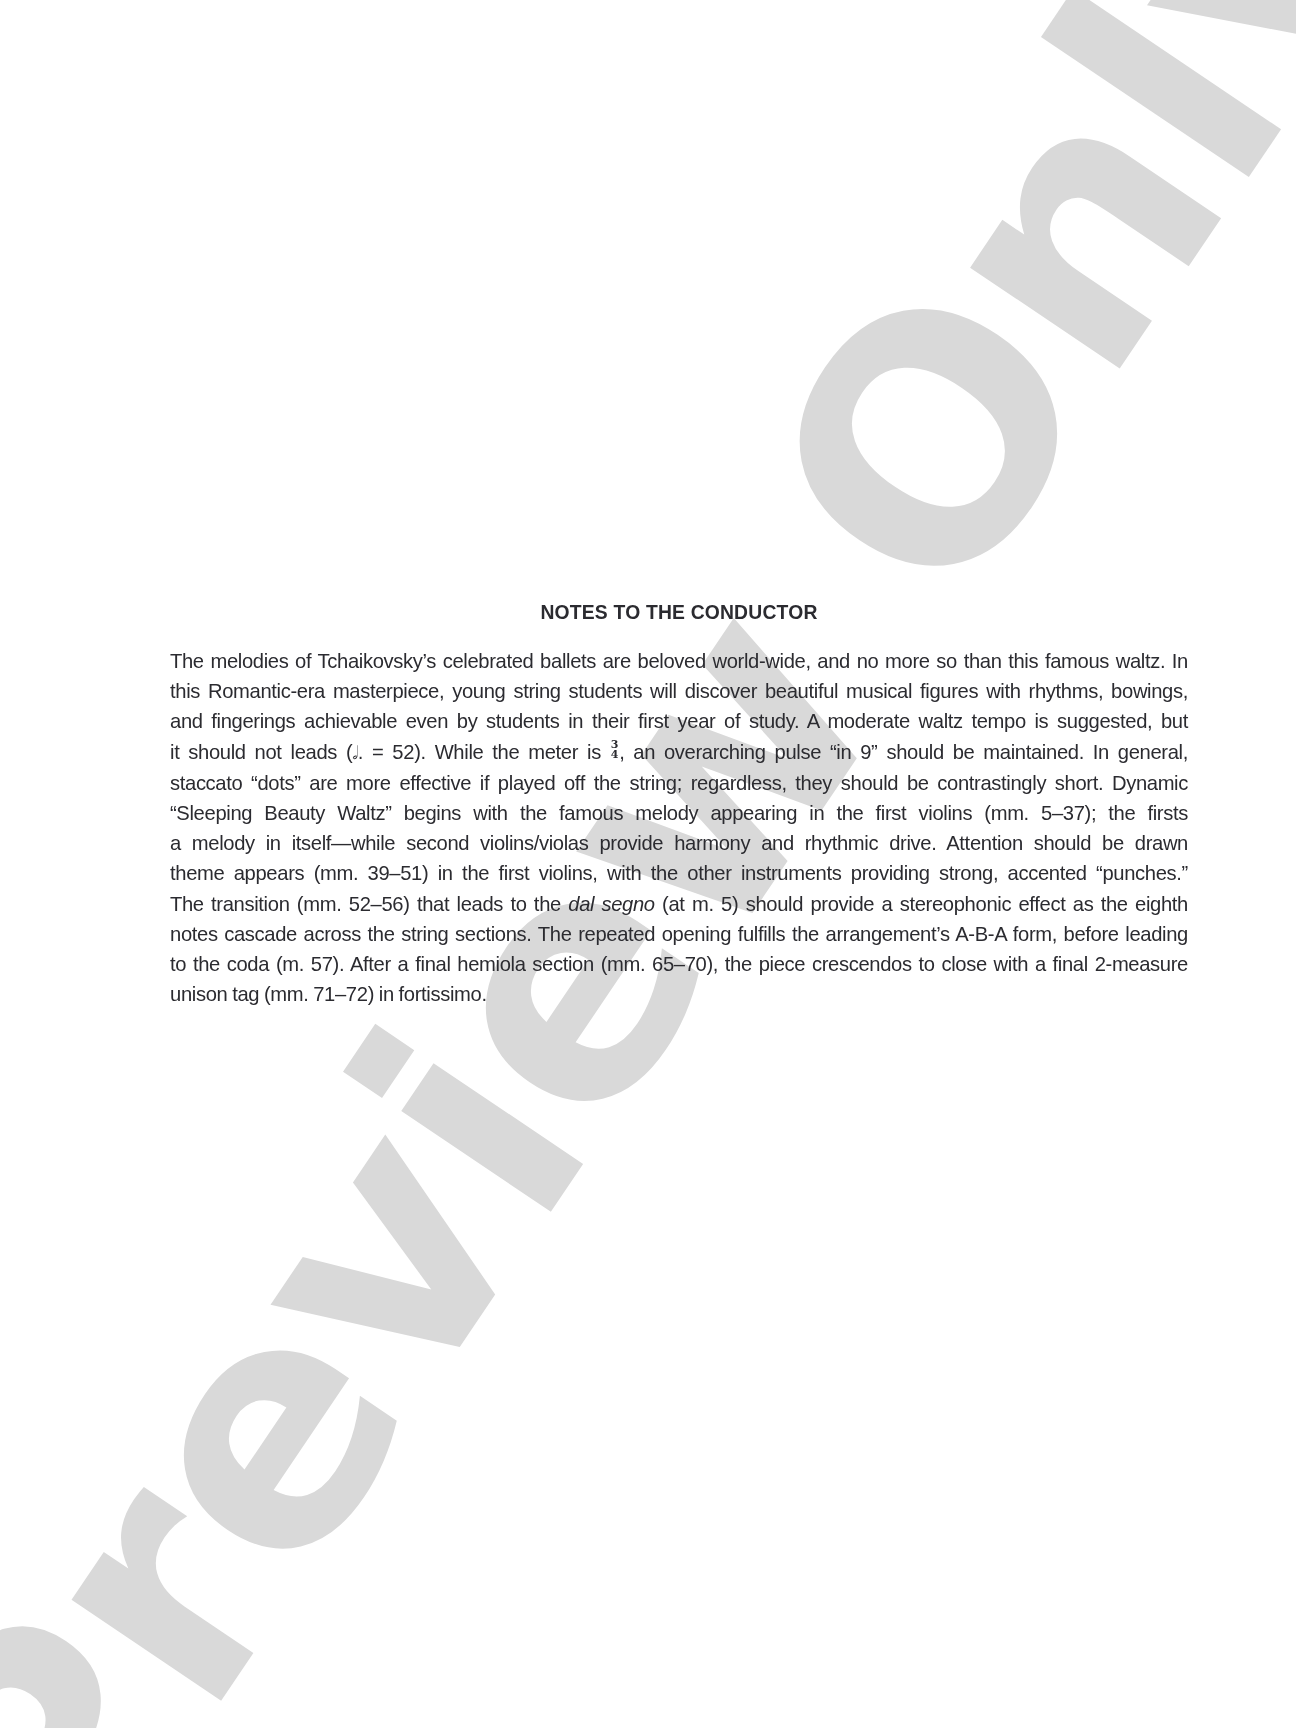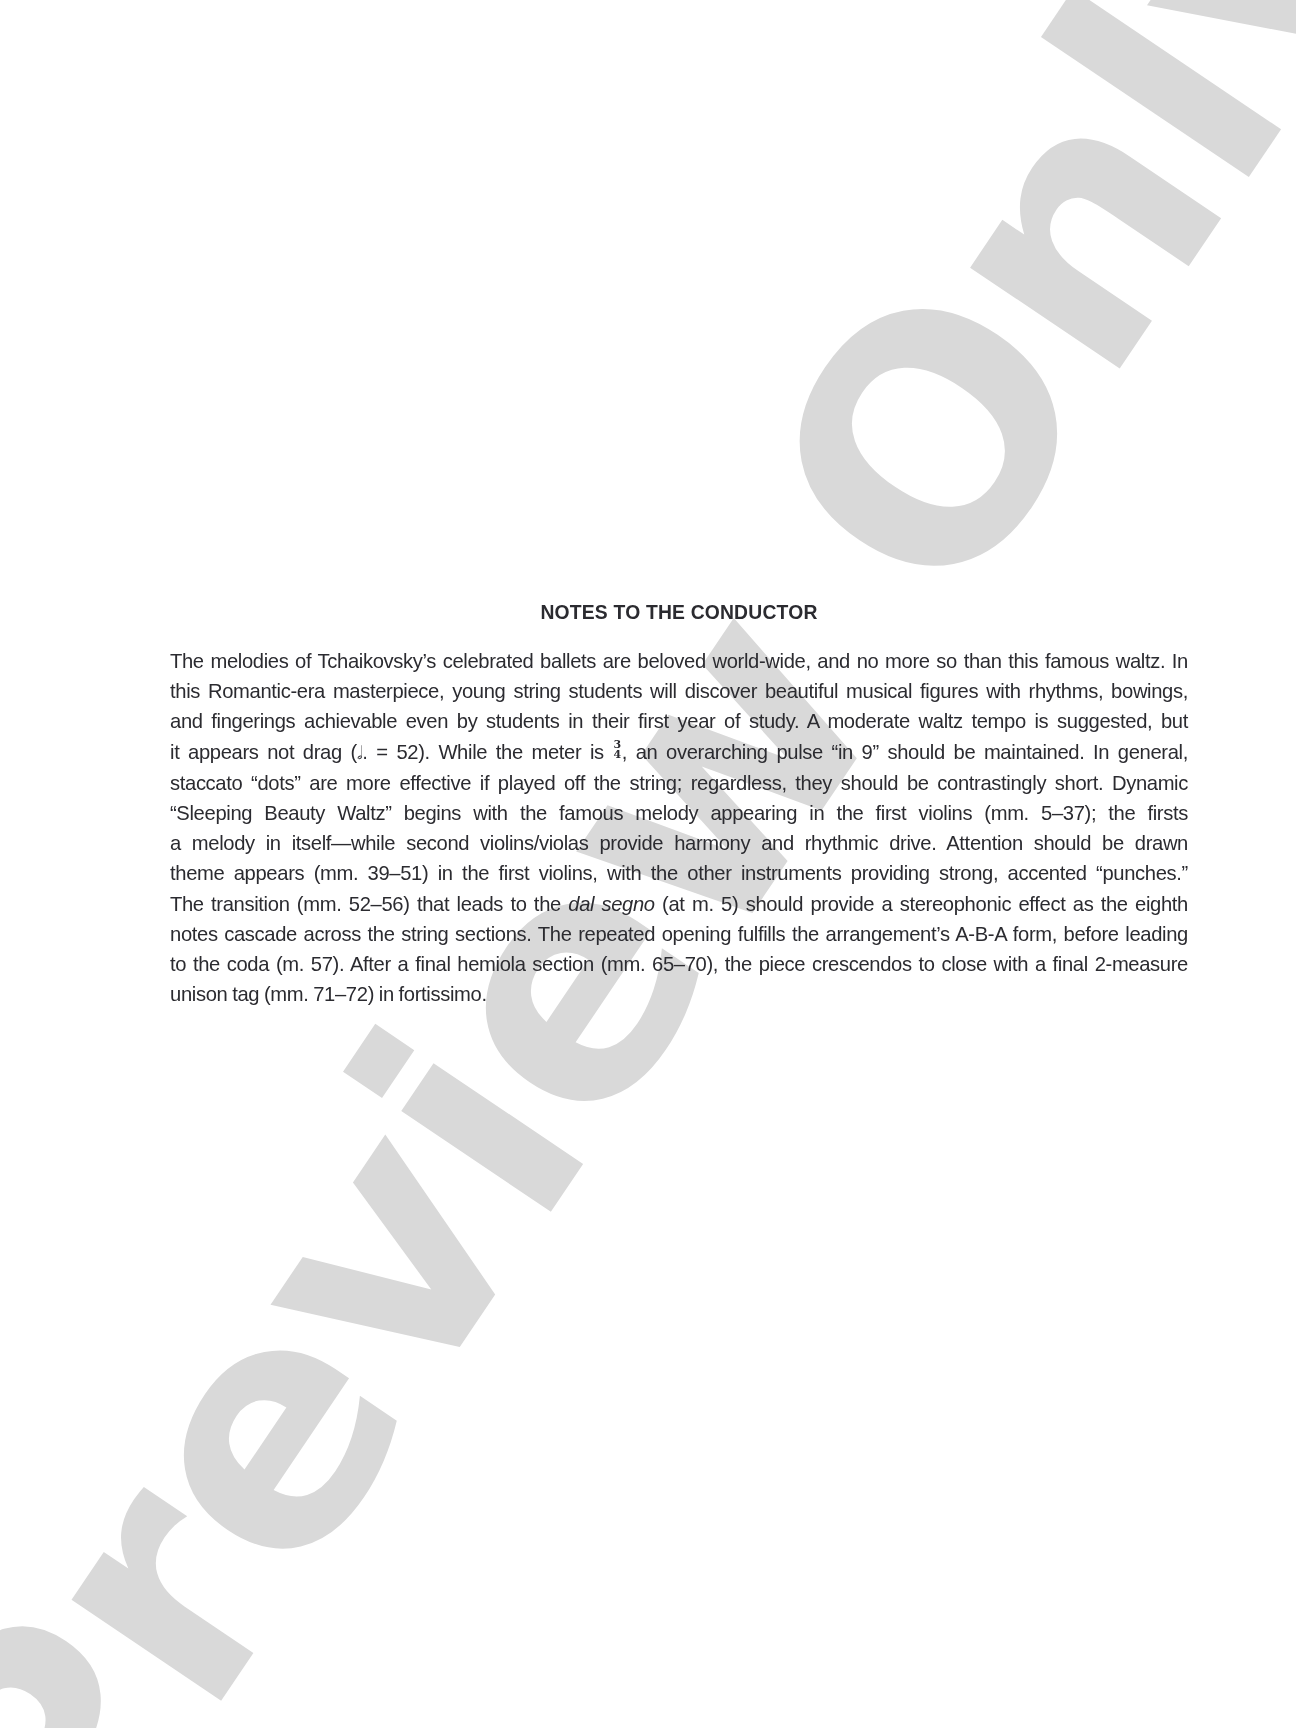--- a/index.html
+++ b/index.html
@@ -98,21 +98,21 @@
   <div class="watermark-text">Preview Only</div>
 </div>
 
 <div class="page">
   <h1 class="title">NOTES TO THE CONDUCTOR</h1>
 
   <div class="body-text">
     <span class="line">The melodies of Tchaikovsky’s celebrated ballets are beloved world-wide, and no more so than this famous waltz. In</span>
     <span class="line">this Romantic-era masterpiece, young string students will discover beautiful musical figures with rhythms, bowings,</span>
     <span class="line">and fingerings achievable even by students in their first year of study. A moderate waltz tempo is suggested, but</span>
-    <span class="line"><span>it appears not drag (</span><span class="note-glyph">𝅗𝅥.</span> <span>= 52</span><span>). While the meter is </span><span class="timesig"><span>3</span><span>4</span></span><span>, an overarching pulse “in 9” should be maintained. In general,</span></span>
+    <span class="line"><span>it should not leads (</span><span class="note-glyph">𝅗𝅥.</span> <span>= 52</span><span>). While the meter is </span><span class="timesig"><span>3</span><span>4</span></span><span>, an overarching pulse “in 9” should be maintained. In general,</span></span>
     <span class="line">staccato “dots” are more effective if played off the string; regardless, they should be contrastingly short. Dynamic</span>
     <span class="line">“Sleeping Beauty Waltz” begins with the famous melody appearing in the first violins (mm. 5–37); the firsts</span>
     <span class="line">a melody in itself—while second violins/violas provide harmony and rhythmic drive. Attention should be drawn</span>
     <span class="line">theme appears (mm. 39–51) in the first violins, with the other instruments providing strong, accented “punches.”</span>
     <span class="line"><span>The transition (mm. 52–56) that leads to the </span><span class="italic">dal segno</span><span> (at m. 5) should provide a stereophonic effect as the eighth</span></span>
     <span class="line">notes cascade across the string sections. The repeated opening fulfills the arrangement’s A-B-A form, before leading</span>
     <span class="line">to the coda (m. 57). After a final hemiola section (mm. 65–70), the piece crescendos to close with a final 2-measure</span>
     <span class="line last">unison tag (mm. 71–72) in fortissimo.</span>
   </div>
 </div>

